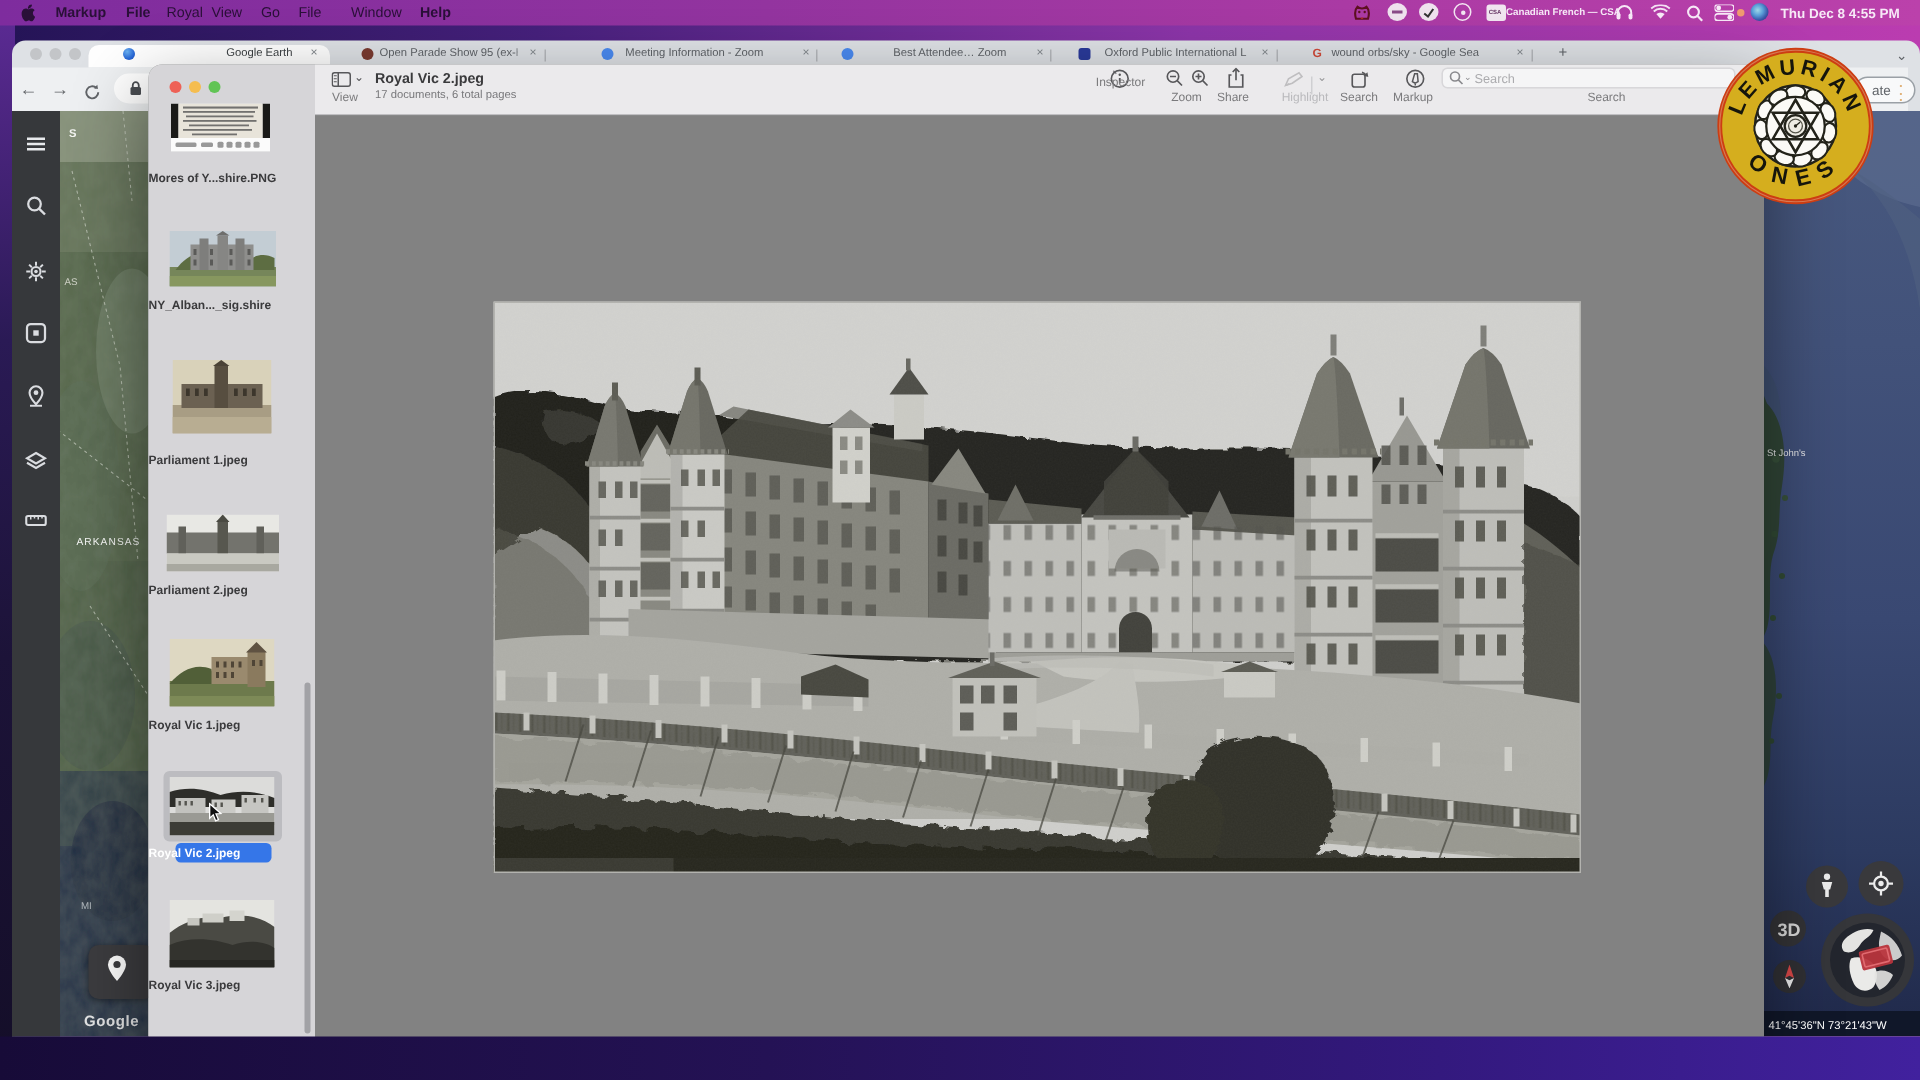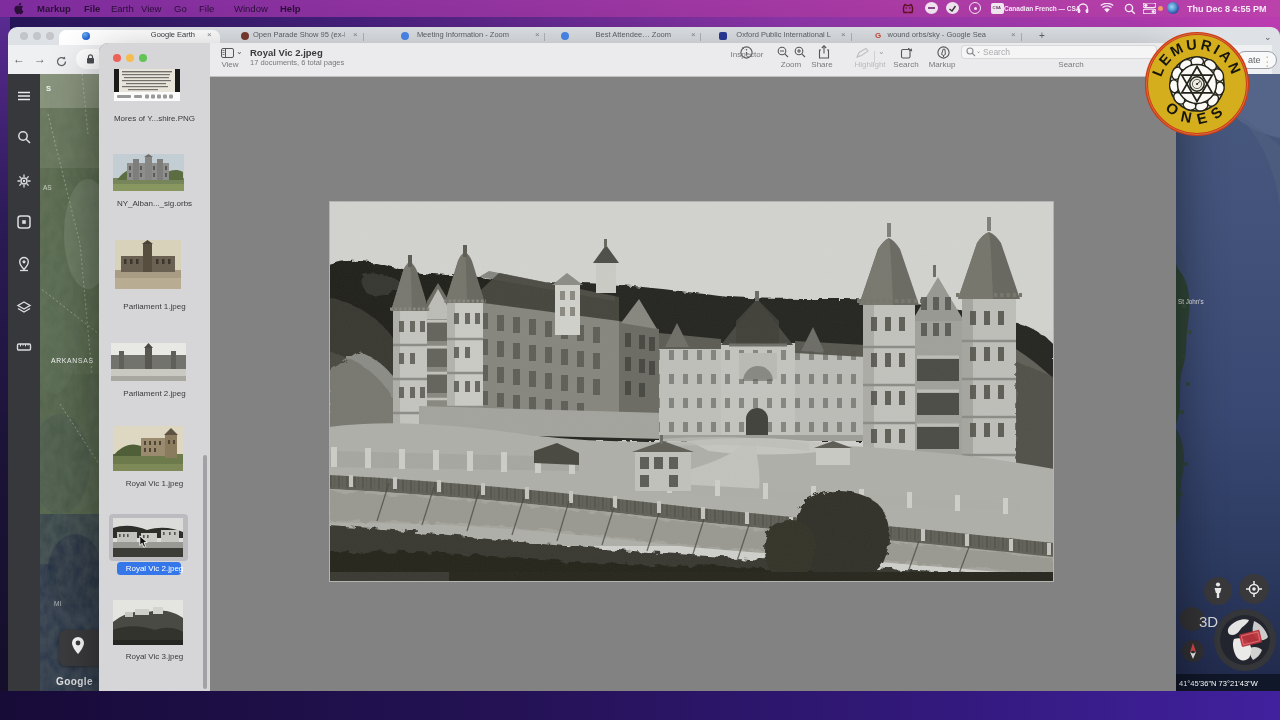--- a/index.html
+++ b/index.html
@@ -28,37 +28,37 @@
 
 #esb{left:8px;top:74px;width:32px;height:617px;background:#36383b;}
 #esb svg{position:absolute;left:8px;}
 #emapL{left:40px;top:74px;width:59px;height:617px;overflow:hidden;}
 #emapR{left:1176px;top:74px;width:104px;height:617px;overflow:hidden;}
 
 #pv{left:99px;top:43px;width:1077px;height:670px;border-radius:9px;background:#7f8080;box-shadow:0 18px 50px rgba(0,0,0,.45);}
 #pvsb{position:absolute;left:0;top:0;width:111px;height:670px;border-radius:9px 0 0 9px;background:#d6d5d8;}
 #pvtb{position:absolute;left:111px;top:0;width:966px;height:33px;border-radius:0 9px 0 0;background:#ebeaec;border-bottom:1px solid #c0bfc2;}
 #pvct{position:absolute;left:111px;top:34px;width:966px;height:636px;border-radius:0 0 9px 0;background:#828282;}
-.pvl{position:absolute;width:111px;text-align:center;font-size:8px;color:#3a3a3c;}
+.pvl{position:absolute;width:111px;font-size:8px;color:#3a3a3c;font-weight:bold;}
 .tlb{position:absolute;top:11px;width:8px;height:8px;border-radius:50%;}
 .tbl{position:absolute;font-size:8px;color:#7a7a7c;text-align:center;}
 .tbico{position:absolute;color:#57575a;}
 </style>
 </head>
 <body>
 <div id="screen">
 <div id="wall" class="abs"></div>
 <div id="wallL" class="abs"></div>
 <div id="menubar" class="abs">
   <svg class="abs" style="left:13px;top:2.5px" width="11" height="12" viewBox="0 0 11 12">
         <path fill="#2a1038" d="M7.6 1.8c-.5.6-1.3 1-2 1-.1-.8.3-1.6.7-2.1C6.8.1 7.7-.2 8.3-.2c.1.8-.2 1.5-.7 2zM8.9 5.9c0-1.4 1.1-2 1.2-2.1-.7-1-1.7-1.1-2-1.1-.9-.1-1.7.5-2.1.5-.4 0-1.1-.5-1.8-.5-.9 0-1.8.5-2.3 1.4-1 1.7-.3 4.3.7 5.7.5.7 1 1.4 1.8 1.4.7 0 1-.5 1.8-.5s1.1.5 1.8.5 1.2-.7 1.7-1.4c.5-.8.7-1.5.7-1.6 0 0-1.4-.6-1.5-2.3z"></path>
       </svg>
   <span class="mi" style="left:37px">Markup</span>
   <span class="mi" style="left:84px;font-weight:bold">File</span>
-  <span class="mi" style="left:111px;font-weight:normal">Earth</span>
+  <span class="mi" style="left:111px;font-weight:normal">Royal</span>
   <span class="mi" style="left:141px;font-weight:normal">View</span>
   <span class="mi" style="left:174px;font-weight:normal">Go</span>
   <span class="mi" style="left:199px;font-weight:normal">File</span>
   <span class="mi" style="left:234px;font-weight:normal">Window</span>
   <span class="mi" style="left:280px;font-weight:bold">Help</span>
   <svg class="abs" style="left:902px;top:3px" width="12" height="11" viewBox="0 0 12 11">
         <path fill="none" stroke="#5d1020" stroke-width="1.4" d="M2 9.5 C1 6,1.5 3,3 1.5 C4.5 3,7.5 3,9 1.5 C10.5 3,11 6,10 9.5 Z"></path>
         <circle cx="4.2" cy="5" r=".8" fill="#5d1020"></circle>
         <circle cx="7.8" cy="5" r=".8" fill="#5d1020"></circle>
         <path d="M5 9.5 L6 8.3 L7 9.5 Z" fill="#c03028"></path>
@@ -250,21 +250,21 @@
         <circle cx="5" cy="2.5" r="2.1" fill="#ececec"></circle>
         <path fill="#ececec" d="M1.5 6 h7 l-1.4 5 h-0.9 v5 h-2.4 v-5 h-0.9 Z"></path>
       </svg>
  <div class="abs" style="left:63px;top:500px;width:30px;height:30px;border-radius:50%;background:#39393c"></div>
  <svg class="abs" style="left:69px;top:506px" width="18" height="18" viewBox="0 0 18 18">
         <circle cx="9" cy="9" r="4.6" fill="none" stroke="#ececec" stroke-width="1.5"></circle>
         <circle cx="9" cy="9" r="1.8" fill="#ececec"></circle>
         <path stroke="#ececec" stroke-width="1.5" d="M9 1v3.2M9 13.8V17M1 9h3.2M13.8 9H17"></path>
       </svg>
  <div class="abs" style="left:4px;top:533px;width:24px;height:24px;border-radius:50%;background:#333336"></div>
- <span class="abs" style="left:23px;top:539px;font-size:15px;color:#d8d8d8;font-weight:normal">3D</span>
+ <span class="abs" style="left:9px;top:539px;font-size:12px;color:#d8d8d8;font-weight:bold">3D</span>
  <div class="abs" style="left:38px;top:535px;width:62px;height:62px;border-radius:50%;background:#35363a"></div>
  <svg class="abs" style="left:42px;top:539px" width="54" height="54" viewBox="0 0 54 54">
   <circle cx="27" cy="27" r="25" fill="#23262e"></circle>
   <path d="M12 13 C17 8 25 5 31 7 C29 12 24 13 22 17 C19 22 14 23 11 21 C9 18 10 15 12 13 Z" fill="#e4e4e2"></path>
   <path d="M36 8 C43 11 48 17 50 24 C47 28 42 28 38 25 C35 22 34 17 35 13 Z" fill="#dedede" opacity=".9"></path>
   <path d="M16 26 C21 24 28 26 31 30 C34 34 34 40 31 45 C27 49 21 48 18 43 C15 37 14 30 16 26 Z" fill="#eaeae8"></path>
   <path d="M32 35 C36 33 41 34 44 37 C42 42 39 45 35 47 C32 43 31 39 32 35 Z" fill="#e4e4e2" opacity=".9"></path>
   <rect x="22" y="19" width="21" height="13" rx="1.5" fill="#b8343c" transform="rotate(-14 32 25)" opacity=".95"></rect>
   <rect x="24" y="21" width="17" height="9" rx="1" fill="none" stroke="#e06a70" stroke-width="1.1" transform="rotate(-14 32 25)"></rect>
   </svg>
@@ -322,21 +322,21 @@
             <rect x="27" y="12" width="2" height="4"></rect>
             <rect x="40" y="12" width="2" height="4"></rect>
             <rect x="52" y="12" width="2" height="4"></rect>
             <rect x="16" y="19" width="2" height="4"></rect>
             <rect x="27" y="19" width="2" height="4"></rect>
             <rect x="40" y="19" width="2" height="4"></rect>
             <rect x="52" y="19" width="2" height="4"></rect>
           </g>
    <rect y="30" width="71" height="7" fill="#87975f"></rect>
   </svg>
-  <div class="pvl" style="top:156px">NY_Alban..._sig.orbs</div>
+  <div class="pvl" style="top:156px">NY_Alban..._sig.shire</div>
   <svg class="abs" style="left:16px;top:197px" width="66" height="49" viewBox="0 0 66 49">
    <rect width="66" height="49" fill="#d9d2ba"></rect>
    <rect y="30" width="66" height="19" fill="#a89d84"></rect>
    <rect x="6" y="16" width="54" height="16" fill="#6b6152"></rect>
    <rect x="28" y="4" width="9" height="28" fill="#574e40"></rect>
    <path d="M27 4 L32.5 0 L38 4 Z" fill="#4a4236"></path>
    <g fill="#3c362c">
             <rect x="9" y="19" width="2.5" height="5"></rect>
             <rect x="15" y="19" width="2.5" height="5"></rect>
             <rect x="21" y="19" width="2.5" height="5"></rect>

